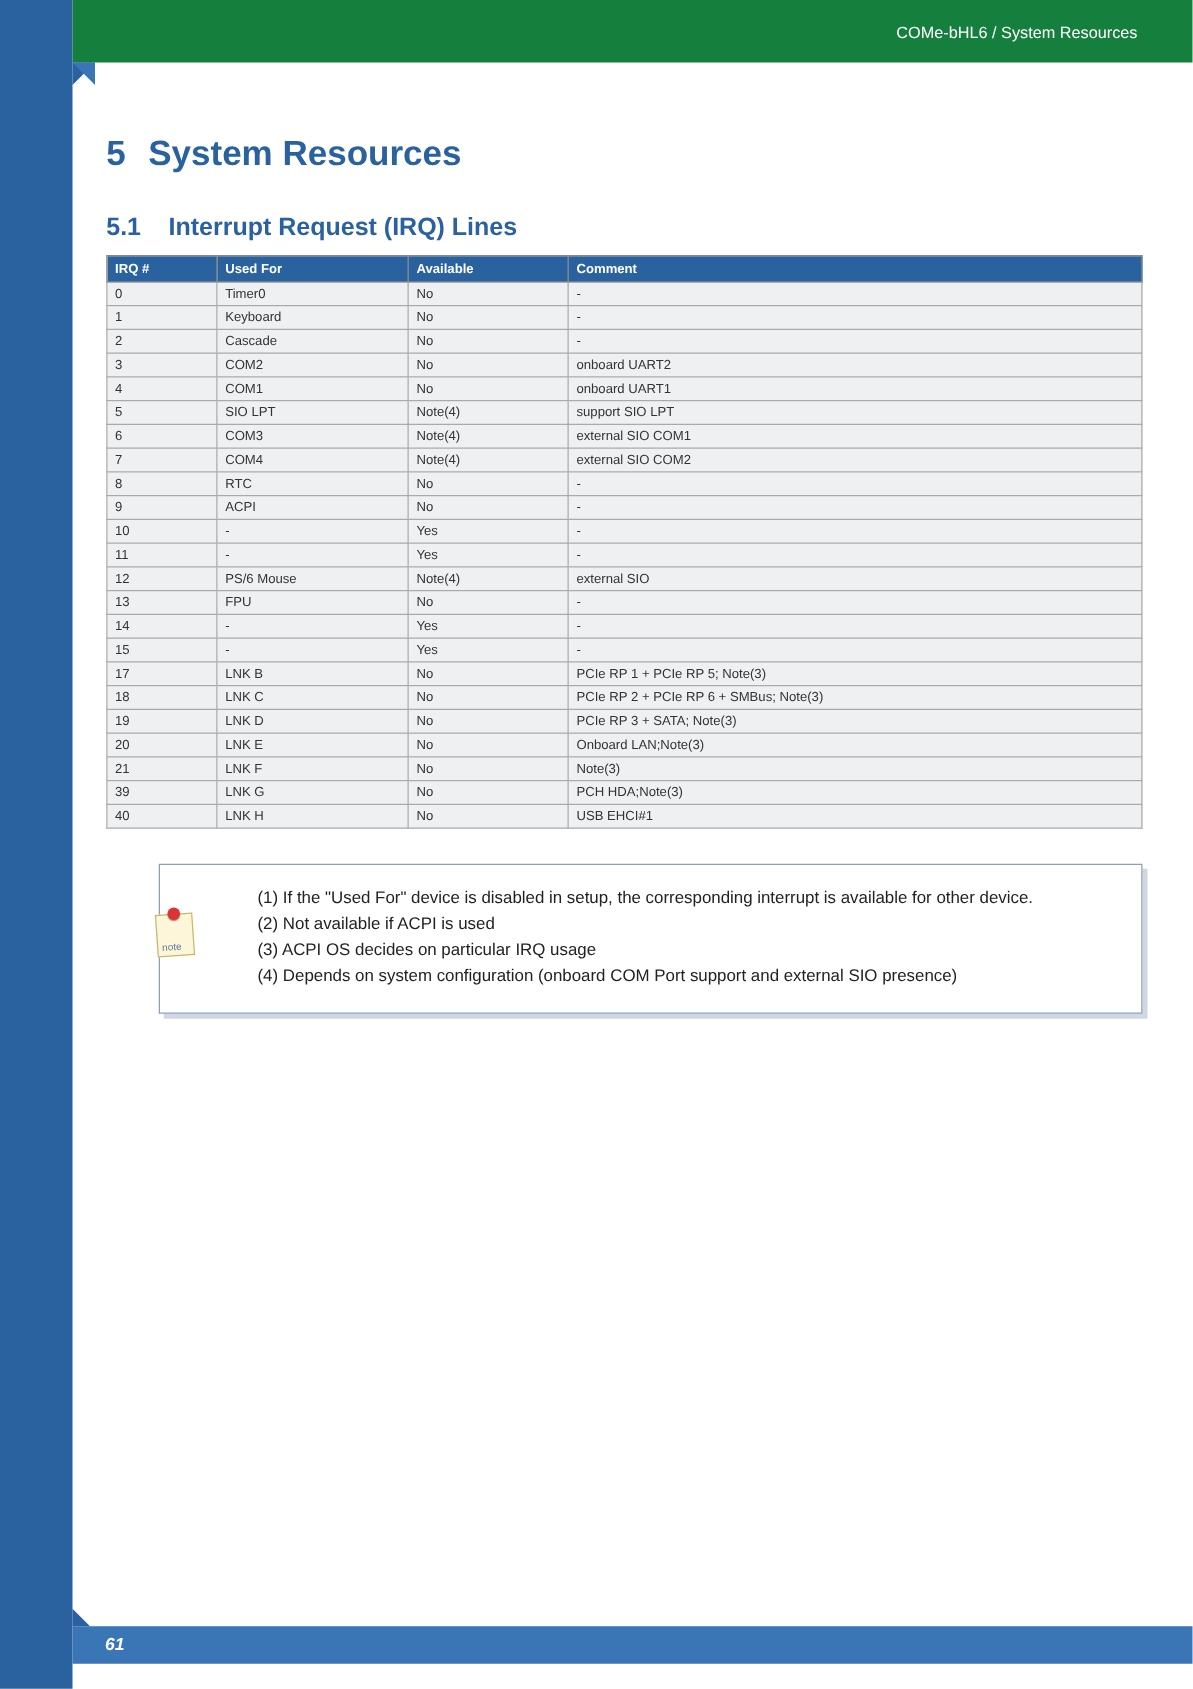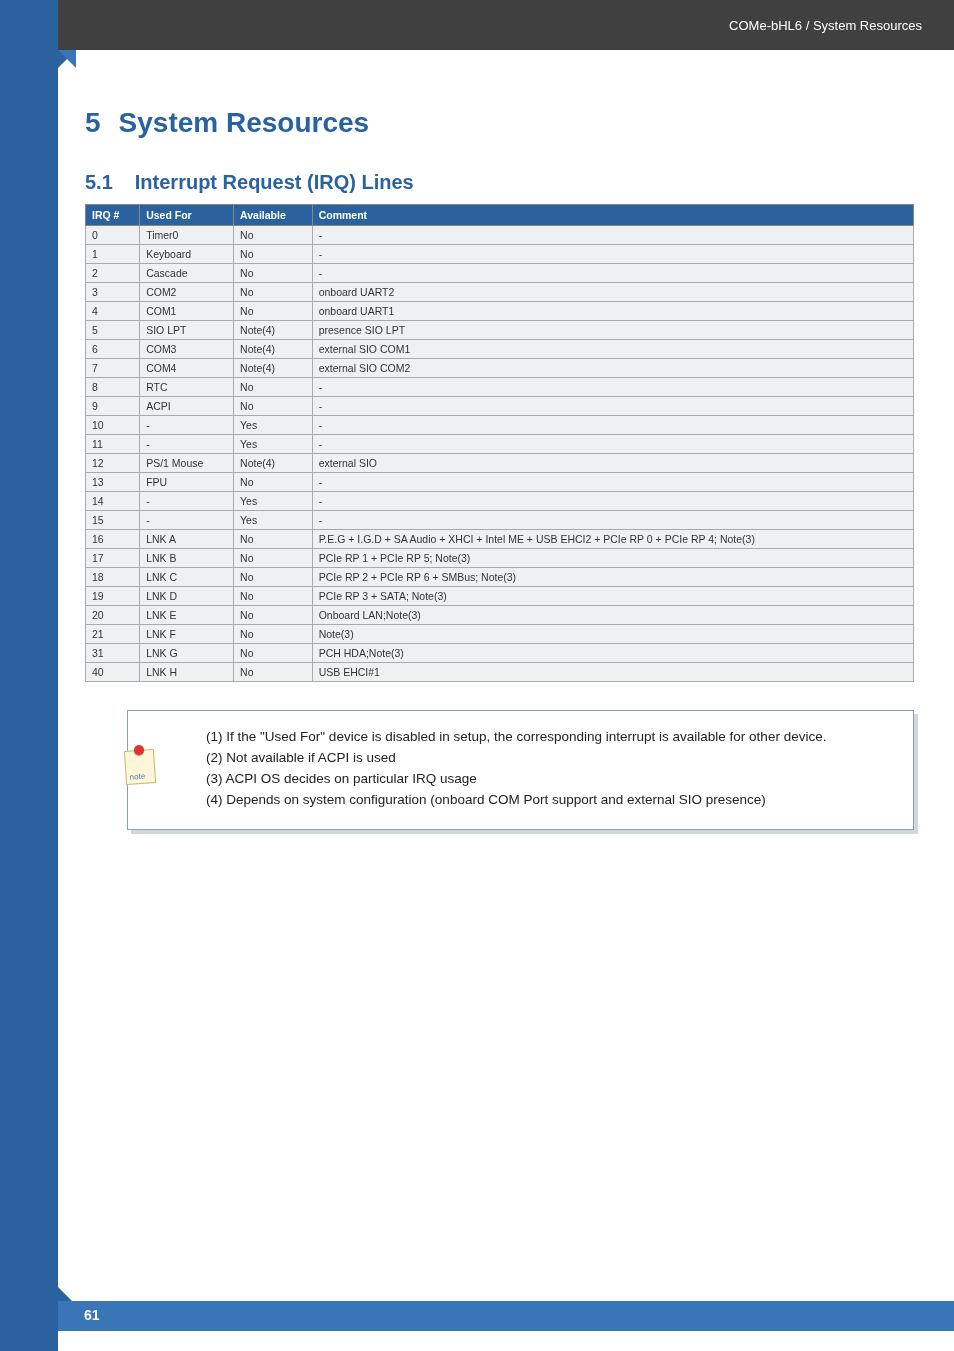--- a/index.html
+++ b/index.html
@@ -13,25 +13,25 @@
   .sidebar {
     position: absolute;
     left: 0; top: 0; bottom: 0;
     width: 58px;
     background: #2a62a0;
   }
   .header {
     position: absolute;
     left: 58px; right: 0; top: 0;
     height: 50px;
-    background: #404040;
+    background: #15803d;
     display: flex;
     align-items: center;
     justify-content: flex-end;
-    padding-right: 32px;
+    padding-right: 44px;
   }
   .header .title {
     color: #fff;
     font-size: 13px;
   }
   .corner-cut {
     position: absolute;
     left: 58px; top: 50px;
     width: 0; height: 0;
     border-left: 18px solid #2a62a0;
@@ -134,20 +134,21 @@
     color: #222;
   }
   .page-num {
     position: absolute;
     left: 84px;
     bottom: 28px;
     color: #fff;
     font-weight: bold;
     font-size: 14px;
     z-index: 4;
+    font-style: italic;
   }
   .footer-bar {
     position: absolute;
     left: 58px; right: 0; bottom: 20px;
     height: 30px;
     background: #3a75b5;
   }
   .footer-bar::before {
     content:"";
     position:absolute;
@@ -213,21 +214,21 @@
         <tr>
           <td>4</td>
           <td>COM1</td>
           <td>No</td>
           <td>onboard UART1</td>
         </tr>
         <tr>
           <td>5</td>
           <td>SIO LPT</td>
           <td>Note(4)</td>
-          <td>presence SIO LPT</td>
+          <td>support SIO LPT</td>
         </tr>
         <tr>
           <td>6</td>
           <td>COM3</td>
           <td>Note(4)</td>
           <td>external SIO COM1</td>
         </tr>
         <tr>
           <td>7</td>
           <td>COM4</td>
@@ -253,21 +254,21 @@
           <td>-</td>
         </tr>
         <tr>
           <td>11</td>
           <td>-</td>
           <td>Yes</td>
           <td>-</td>
         </tr>
         <tr>
           <td>12</td>
-          <td>PS/1 Mouse</td>
+          <td>PS/6 Mouse</td>
           <td>Note(4)</td>
           <td>external SIO</td>
         </tr>
         <tr>
           <td>13</td>
           <td>FPU</td>
           <td>No</td>
           <td>-</td>
         </tr>
         <tr>
@@ -276,26 +277,20 @@
           <td>Yes</td>
           <td>-</td>
         </tr>
         <tr>
           <td>15</td>
           <td>-</td>
           <td>Yes</td>
           <td>-</td>
         </tr>
         <tr>
-          <td>16</td>
-          <td>LNK A</td>
-          <td>No</td>
-          <td>P.E.G + I.G.D + SA Audio + XHCI + Intel ME + USB EHCI2 + PCIe RP 0 + PCIe RP 4; Note(3)</td>
-        </tr>
-        <tr>
           <td>17</td>
           <td>LNK B</td>
           <td>No</td>
           <td>PCIe RP 1 + PCIe RP 5; Note(3)</td>
         </tr>
         <tr>
           <td>18</td>
           <td>LNK C</td>
           <td>No</td>
           <td>PCIe RP 2 + PCIe RP 6 + SMBus; Note(3)</td>
@@ -312,21 +307,21 @@
           <td>No</td>
           <td>Onboard LAN;Note(3)</td>
         </tr>
         <tr>
           <td>21</td>
           <td>LNK F</td>
           <td>No</td>
           <td>Note(3)</td>
         </tr>
         <tr>
-          <td>31</td>
+          <td>39</td>
           <td>LNK G</td>
           <td>No</td>
           <td>PCH HDA;Note(3)</td>
         </tr>
         <tr>
           <td>40</td>
           <td>LNK H</td>
           <td>No</td>
           <td>USB EHCI#1</td>
         </tr>

